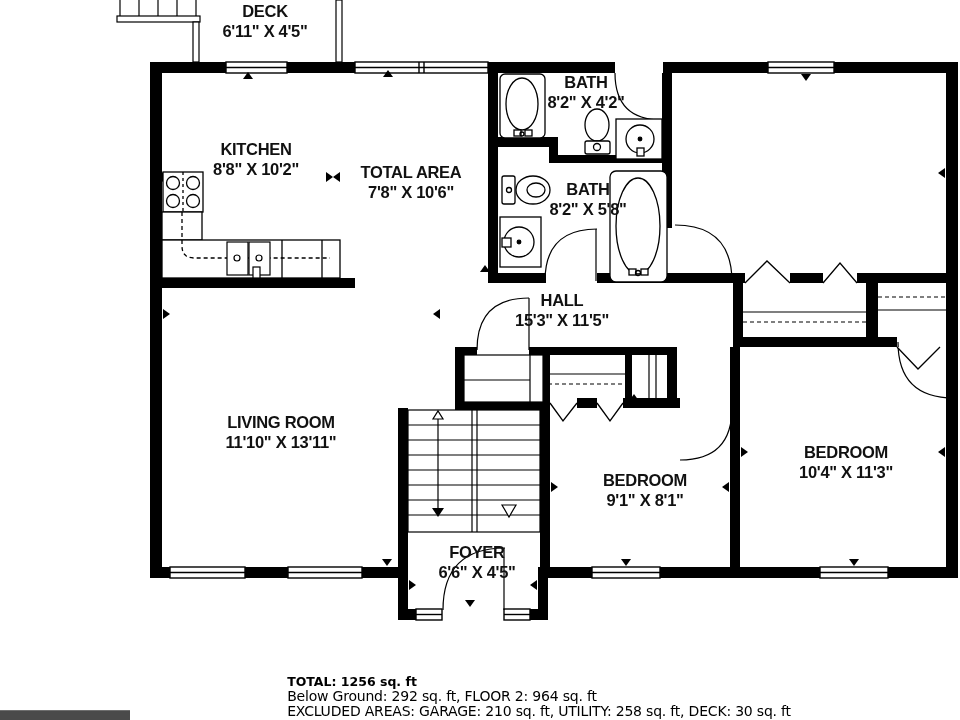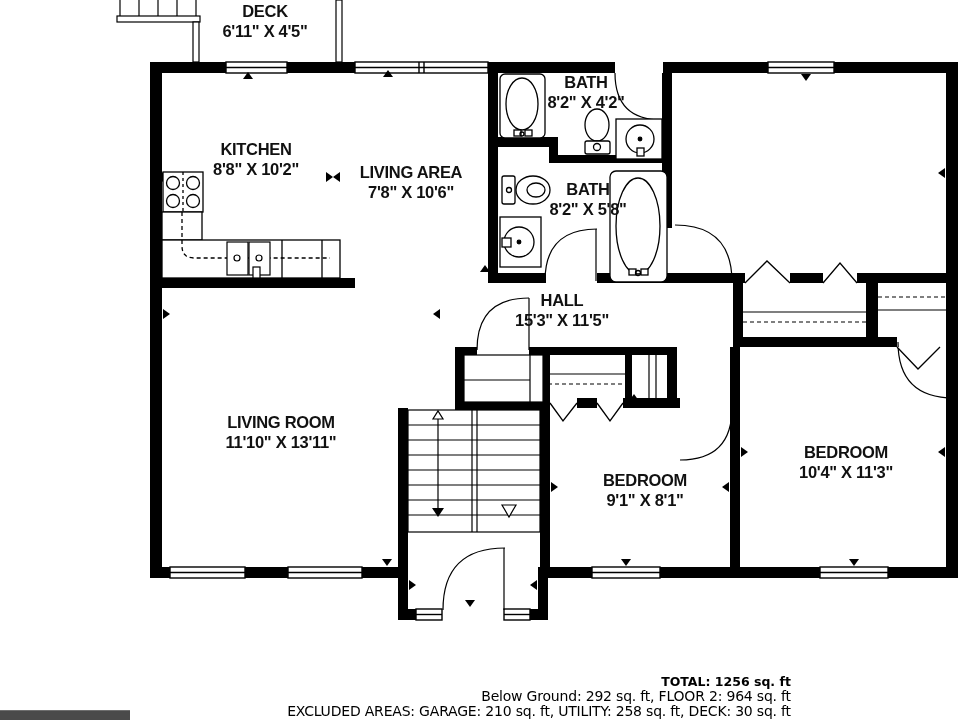--- a/index.html
+++ b/index.html
@@ -2,21 +2,21 @@
 <html><head>
 <meta charset="utf-8">
 <style>
   html,body{margin:0;padding:0;}
   body{width:960px;height:720px;background:#fff;overflow:hidden;position:relative;
        font-family:"Liberation Sans", sans-serif;}
   .stage{position:absolute;left:0;top:0;width:960px;height:563px;}
   svg{position:absolute;left:0;top:0;}
   .room-label{position:absolute;transform:translateX(-50%);text-align:center;white-space:nowrap;
       color:#111;font-weight:700;font-size:16.5px;line-height:20px;letter-spacing:-0.3px;}
-  .footer{position:absolute;left:539px;top:674px;transform:translateX(-50%);text-align:right;
+  .footer{position:absolute;left:539px;top:674px;transform:translateX(-50%);text-align:left;
       font-family:"DejaVu Sans", sans-serif;color:#000;white-space:nowrap;}
   .ft-total{font-size:12.5px;font-weight:700;line-height:15px;}
   .ft-line{font-size:14px;line-height:14.5px;letter-spacing:-0.2px;}
   .bottom-bar{position:absolute;left:0;top:710px;width:130px;height:10px;background:#4a4a4a;
       border-top:1px solid #6e6e6e;box-sizing:border-box;}
 </style>
 </head>
 <body>
 
 <div class="stage">
@@ -243,21 +243,21 @@
 
   <div class="room-label" style="left:265px;top:1px">
     <div>DECK</div>
     <div>6'11" X 4'5"</div>
   </div>
   <div class="room-label" style="left:256px;top:139px">
     <div>KITCHEN</div>
     <div>8'8" X 10'2"</div>
   </div>
   <div class="room-label" style="left:411px;top:162px">
-    <div>LIVING AREA</div>
+    <div>TOTAL AREA</div>
     <div>7'8" X 10'6"</div>
   </div>
   <div class="room-label" style="left:586px;top:72px">
     <div>BATH</div>
     <div>8'2" X 4'2"</div>
   </div>
   <div class="room-label" style="left:588px;top:179px">
     <div>BATH</div>
     <div>8'2" X 5'8"</div>
   </div>
@@ -269,20 +269,24 @@
     <div>LIVING ROOM</div>
     <div>11'10" X 13'11"</div>
   </div>
   <div class="room-label" style="left:645px;top:470px">
     <div>BEDROOM</div>
     <div>9'1" X 8'1"</div>
   </div>
   <div class="room-label" style="left:846px;top:442px">
     <div>BEDROOM</div>
     <div>10'4" X 11'3"</div>
+  </div>
+  <div class="room-label" style="left:477px;top:542px">
+    <div>FOYER</div>
+    <div>6'6" X 4'5"</div>
   </div>
 
   <div class="footer">
     <div class="ft-total">TOTAL: 1256 sq. ft</div>
     <div class="ft-line">Below Ground: 292 sq. ft, FLOOR 2: 964 sq. ft</div>
     <div class="ft-line">EXCLUDED AREAS: GARAGE: 210 sq. ft, UTILITY: 258 sq. ft, DECK: 30 sq. ft</div>
   </div>
 
   <div class="bottom-bar"></div>
 </div>

